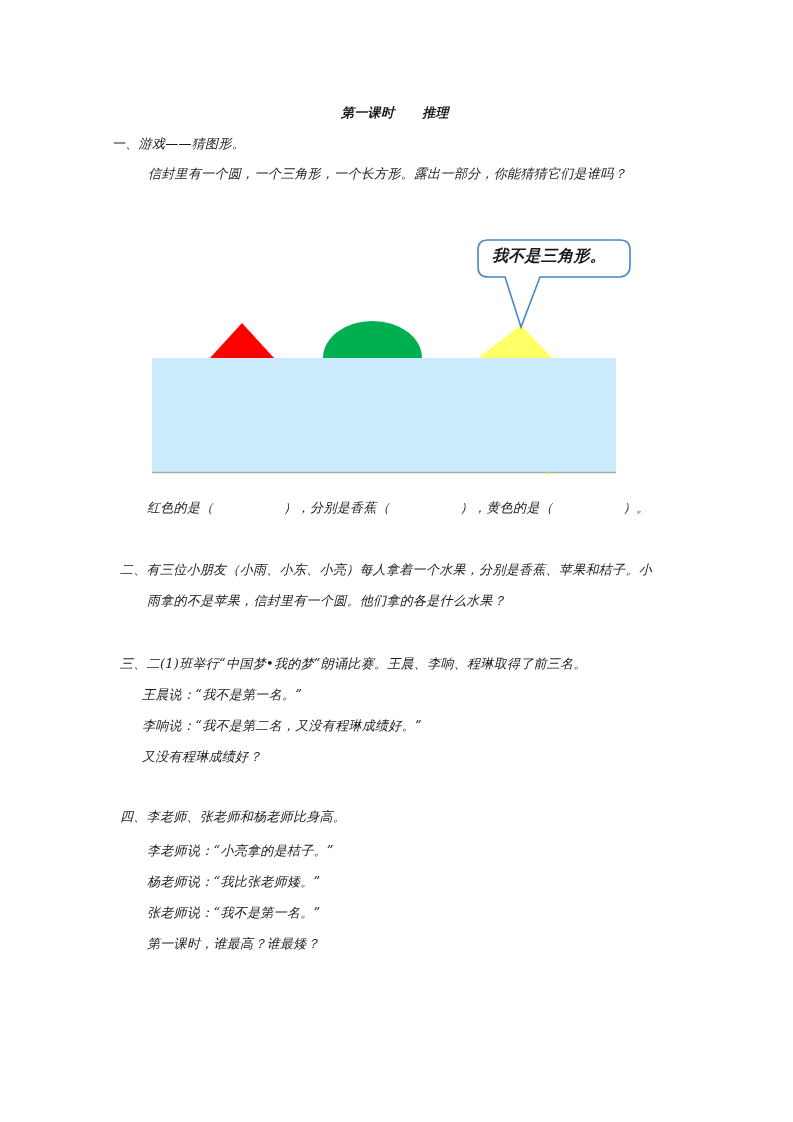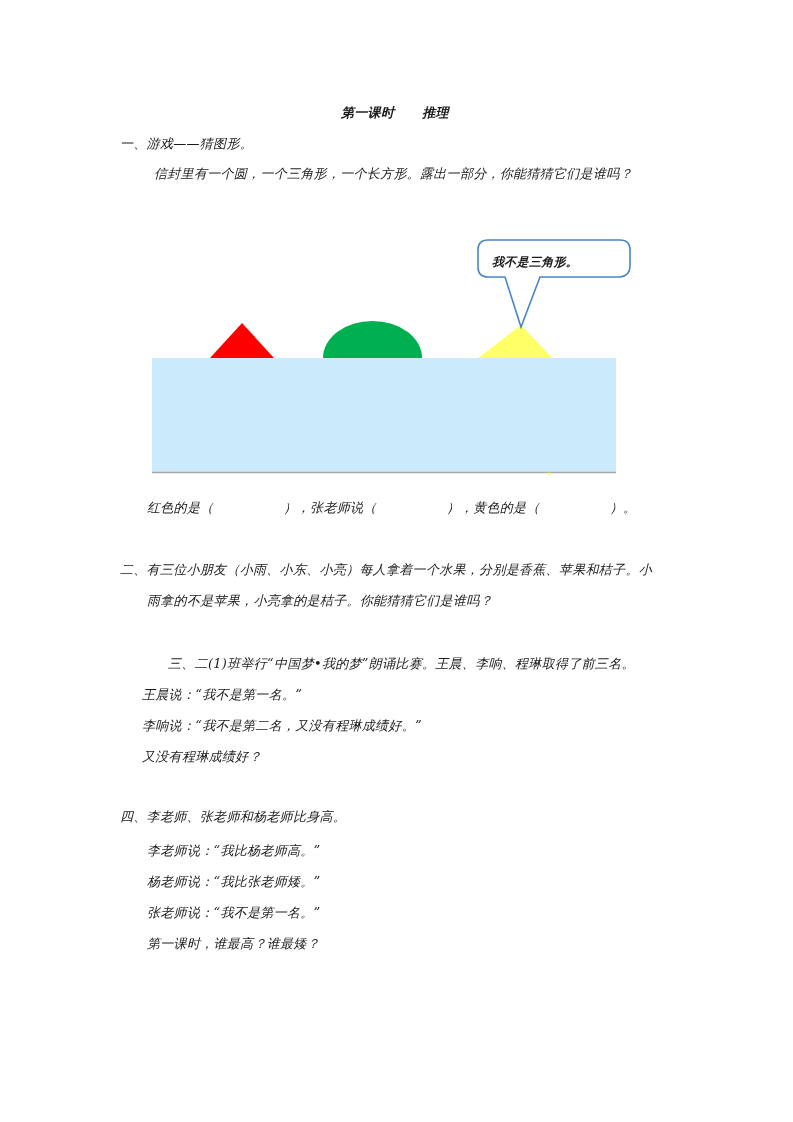--- a/index.html
+++ b/index.html
@@ -6,57 +6,57 @@
     body {
       width: 793px; height: 1122px; position: relative; overflow: hidden;
       font-family: "DejaVu Serif", "Liberation Serif", serif;
       color: #1a1a1a;
     }
     .line { position: absolute; font-size: 13px; line-height: 18px; white-space: nowrap; letter-spacing: 0.3px; font-style: italic; }
     .title { font-weight: bold; font-size: 13px; }
     .title .gap { display: inline-block; width: 28px; }
     .figure { position: absolute; left: 0; top: 0; width: 793px; height: 500px; }
     .blank { display: inline-block; width: 70px; }
-    .callout-text { font-family: "DejaVu Sans", "Liberation Sans", sans-serif; font-weight: bold; font-size: 12px; margin-top: 6px; }
+    .callout-text { font-family: "DejaVu Sans", "Liberation Sans", sans-serif; font-weight: bold; font-size: 16px; }
   </style>
 </head>
 <body>
 
 <div class="line title" style="left:341px; top:104px;">
   <span>第一课时</span><span class="gap"></span><span>推理</span>
 </div>
 
-<div class="line" style="left:120px; top:135px;">一、游戏——猜图形。</div>
-<div class="line" style="left:154px; top:165px;">信封里有一个圆，一个三角形，一个长方形。露出一部分，你能猜猜它们是谁吗？</div>
+<div class="line" style="left:112px; top:135px;">一、游戏——猜图形。</div>
+<div class="line" style="left:148px; top:165px;">信封里有一个圆，一个三角形，一个长方形。露出一部分，你能猜猜它们是谁吗？</div>
 
 <svg class="figure" viewBox="0 0 793 500" width="793" height="500">
 
   <polygon points="242,323 210,358 274,358" fill="#ff0000"></polygon>
 
   <path d="M323,358 A49.5,37 0 0 1 422,358 Z" fill="#00b050"></path>
 
   <polygon points="521,325 478,358 552,358" fill="#ffff66"></polygon>
 
   <rect x="152" y="358" width="464" height="114" fill="#cbeafb"></rect>
   <line x1="152" y1="472.5" x2="616" y2="472.5" stroke="#a9a9a9" stroke-width="1.5"></line>
   <circle cx="549" cy="474" r="1.5" fill="#ffff66"></circle>
 
   <path d="M488,240 L620,240 Q630,240 630,250 L630,266 Q630,276 620,277 L540,277 L521,327 L505,277 L488,277 Q478,277 478,267 L478,250 Q478,240 488,240 Z" fill="#ffffff" stroke="#4a86c5" stroke-width="1.6"></path>
 </svg>
 <div class="line callout-text" style="left:492px; top:247px;">我不是三角形。</div>
 
 <div class="line" style="left:147px; top:499px;">
-  <span>红色的是（</span><span class="blank"></span><span>），张老师说（</span><span class="blank"></span><span>），黄色的是（</span><span class="blank"></span><span>）。</span>
+  <span>红色的是（</span><span class="blank"></span><span>），分别是香蕉（</span><span class="blank"></span><span>），黄色的是（</span><span class="blank"></span><span>）。</span>
 </div>
 
 <div class="line" style="left:120px; top:561px;">二、有三位小朋友（小雨、小东、小亮）每人拿着一个水果，分别是香蕉、苹果和桔子。小</div>
-<div class="line" style="left:147px; top:592px;">雨拿的不是苹果，小亮拿的是桔子。你能猜猜它们是谁吗？</div>
+<div class="line" style="left:147px; top:592px;">雨拿的不是苹果，信封里有一个圆。他们拿的各是什么水果？</div>
 
-<div class="line" style="left:120px; top:655px;margin-left:48px;">三、二(1)班举行“中国梦•我的梦”朗诵比赛。王晨、李响、程琳取得了前三名。</div>
+<div class="line" style="left:120px; top:655px;">三、二(1)班举行“中国梦•我的梦”朗诵比赛。王晨、李响、程琳取得了前三名。</div>
 <div class="line" style="left:142px; top:686px;">王晨说：“我不是第一名。”</div>
 <div class="line" style="left:142px; top:717px;">李响说：“我不是第二名，又没有程琳成绩好。”</div>
 <div class="line" style="left:142px; top:748px;">又没有程琳成绩好？</div>
 
 <div class="line" style="left:120px; top:808px;">四、李老师、张老师和杨老师比身高。</div>
-<div class="line" style="left:147px; top:842px;">李老师说：“我比杨老师高。”</div>
+<div class="line" style="left:147px; top:842px;">李老师说：“小亮拿的是桔子。”</div>
 <div class="line" style="left:147px; top:873px;text-align:center;">杨老师说：“我比张老师矮。”</div>
 <div class="line" style="left:147px; top:904px;">张老师说：“我不是第一名。”</div>
 <div class="line" style="left:147px; top:935px;">第一课时，谁最高？谁最矮？</div>
 
 </body></html>

